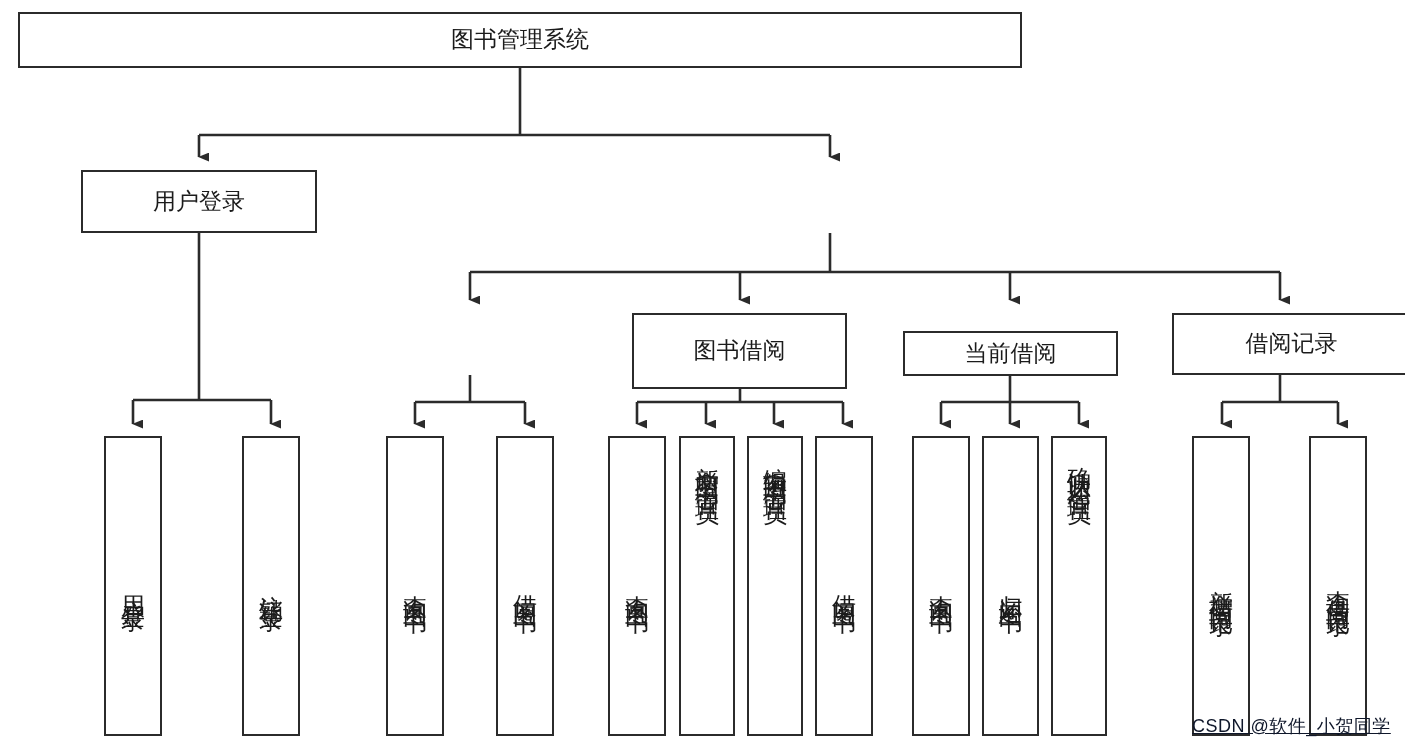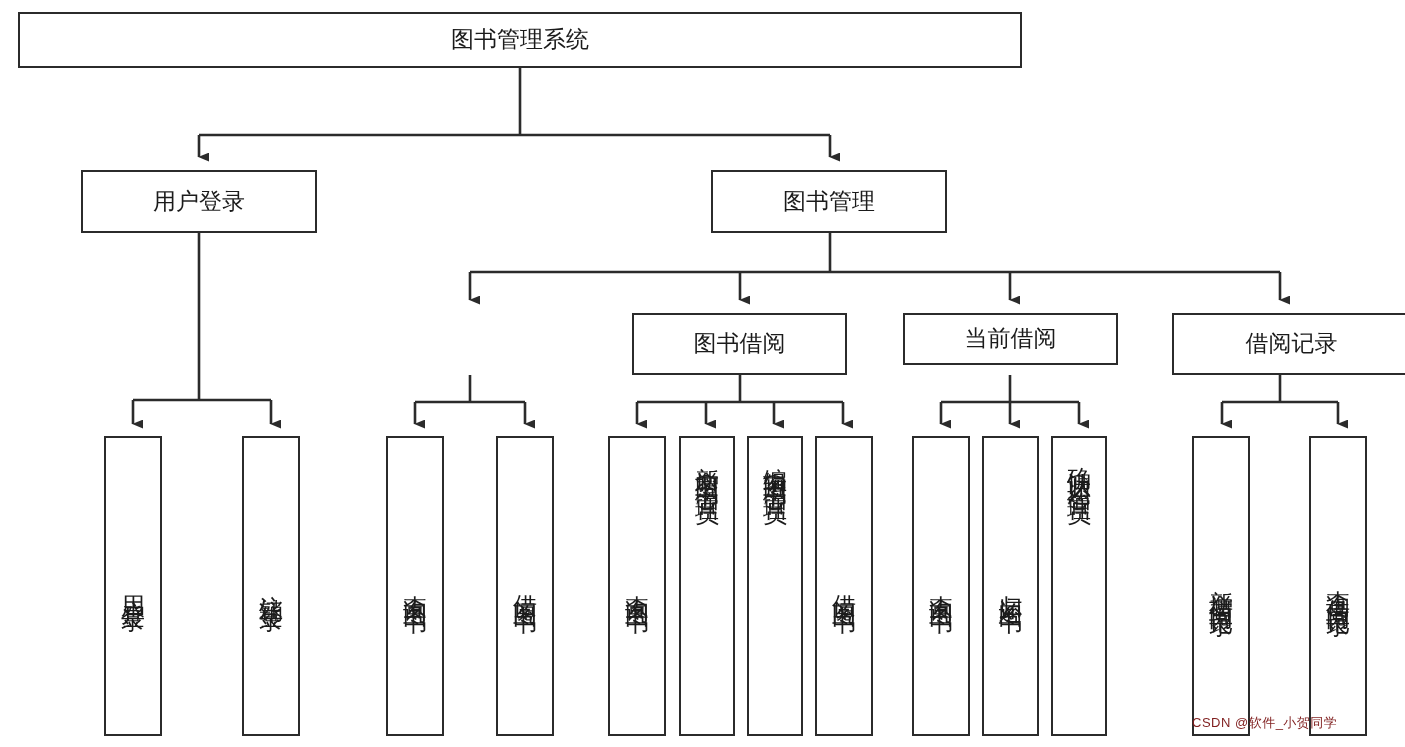--- a/index.html
+++ b/index.html
@@ -58,24 +58,25 @@
     line-height: 1;
     white-space: nowrap;
     margin: 0 auto;
   }
   .node.vertical.v-center {
     align-items: center;
     padding-top: 0;
   }
   .watermark {
     position: absolute;
-    font-size: 13px;
-    color: #7f1d1d;
+    font-size: 18px;
+    color: #0f172a;
     white-space: nowrap;
     letter-spacing: 0.5px;
+    text-decoration: underline;
   }
 </style>
 </head>
 <body>
 
 <div id="canvas">
 
   <svg id="wires" viewBox="0 0 1405 747">
     <defs>
       <marker id="arrow" markerWidth="9" markerHeight="11" refX="4.5" refY="10.2" orient="auto" markerUnits="userSpaceOnUse">
@@ -129,30 +130,27 @@
   </svg>
 
   <div class="node root horizontal" style="left:18px; top:12px; width:1004px; height:56px;">
     <span class="label">图书管理系统</span>
   </div>
 
   <div class="node horizontal" style="left:81px; top:170px; width:236px; height:63px;">
     <span class="label">用户登录</span>
   </div>
 
-  <div class="node horizontal" style="left:711px; top:170px; width:236px; height:63px;">
-    <span class="label">图书管理</span>
-  </div>
-
-
-  <div class="node horizontal" style="left:632px; top:313px; width:215px; height:62px;">
+
+
+  <div class="node horizontal" style="left:632px; top:313px; width:215px; height:76px;">
     <span class="label">图书借阅</span>
   </div>
 
-  <div class="node horizontal" style="left:903px; top:313px; width:215px; height:52px;">
+  <div class="node horizontal" style="left:903px; top:331px; width:215px; height:45px;">
     <span class="label">当前借阅</span>
   </div>
 
   <div class="node horizontal" style="left:1172px; top:313px; width:239px; height:62px;">
     <span class="label">借阅记录</span>
   </div>
 
   <div class="node vertical v-center" style="left:104px; top:436px; width:58px; height:300px;">
     <span class="label">用户登录</span>
   </div>

